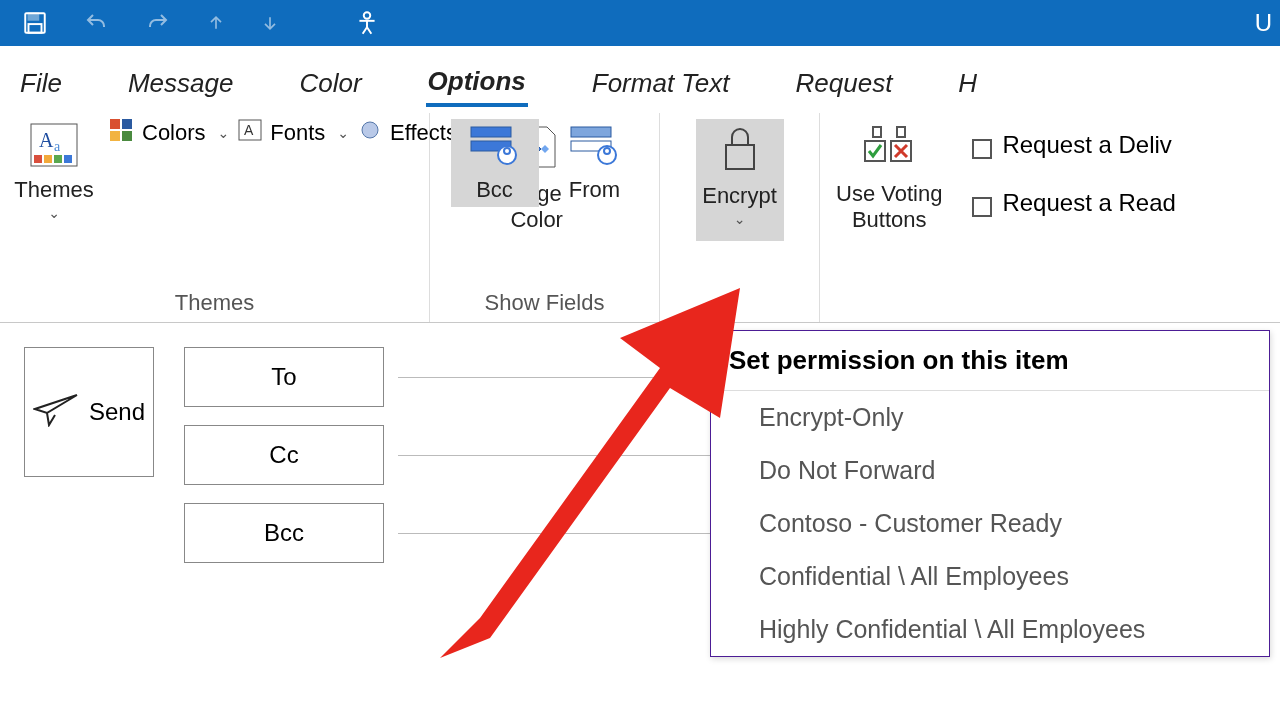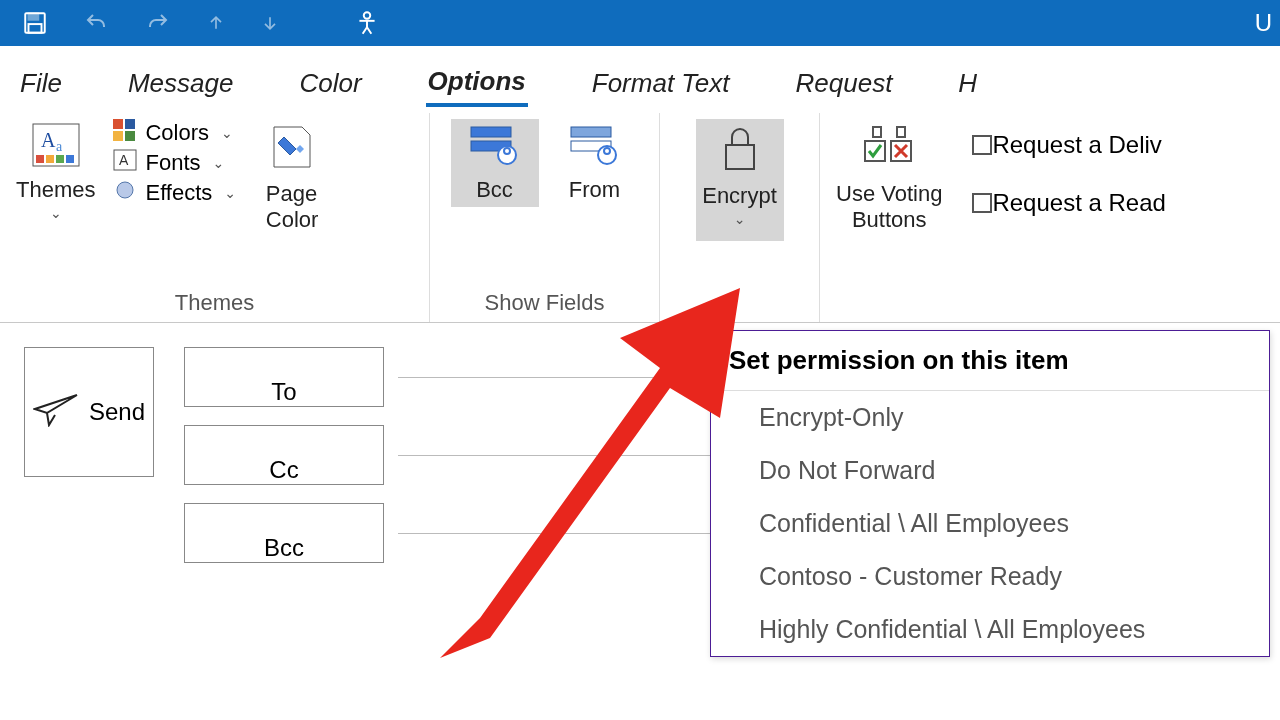--- a/index.html
+++ b/index.html
@@ -73,25 +73,25 @@
     font-size:22px;
     color:#222;
     cursor:pointer;
     min-width: 88px;
   }
   .big-btn.highlight { background:#d6d6d6; }
   .big-btn .caret {
     font-size:14px; color:#555; margin-top:-2px;
   }
 
-  .small-list { display:flex; flex-direction:column; gap:2px; font-size:22px; }
+  .small-list { display:flex; flex-direction:row; gap:9px; font-size:22px; }
   .small-item { display:flex; align-items:center; gap:8px; cursor:pointer; }
   .chev { font-size:14px; color:#555; padding-left:4px; }
 
-  .checkbox-line { display:flex; align-items:center; font-size:24px;}
+  .checkbox-line { display:flex; align-items:flex-end; gap:10px; font-size:24px;}
   .checkbox-line .box { width:20px; height:20px; border:2px solid #555; }
 
   
   .compose {
     display:flex;
     padding: 24px 24px;
     gap: 30px;
   }
   .send-btn {
     width:130px; height:130px;
@@ -102,21 +102,21 @@
     justify-content:center;
     gap:8px;
     font-size:24px;
     cursor:pointer;
   }
   .field-btn {
     width: 200px;
     height: 60px;
     border:1px solid #888;
     display:flex;
-    align-items:flex-end;
+    align-items:center;
     justify-content:center;
     font-size:24px;
     cursor:pointer;
   }
   .fields { display:flex; flex-direction:column; gap:18px; }
   .field-row { display:flex; align-items:center; gap:14px; }
   .field-line { flex:1; border-bottom:1px solid #bbb; height:1px; width: 340px;}
 
   
   .perm-menu {
@@ -374,20 +374,20 @@
         </div>
       <div class="field-line"></div>
     </div>
   </div>
 </div>
 
 <div class="perm-menu">
   <div class="perm-header">Set permission on this item</div>
   <div class="perm-item">Encrypt-Only</div>
   <div class="perm-item">Do Not Forward</div>
+  <div class="perm-item">Contoso - Customer Ready</div>
   <div class="perm-item">Confidential \ All Employees</div>
-  <div class="perm-item">Contoso - Customer Ready</div>
   <div class="perm-item">Highly Confidential \ All Employees</div>
 </div>
 
 <svg class="arrow-svg" width="360" height="420">
   <polygon points="20,400 70,380 250,130 300,160 320,30 200,80 240,110 60,360" fill="#e8261d"></polygon>
 </svg>
 
 </body></html>

